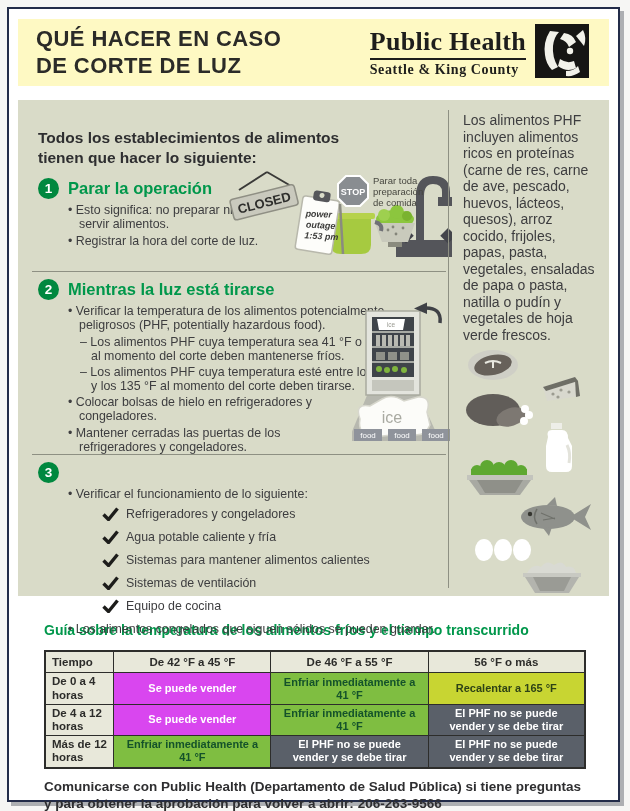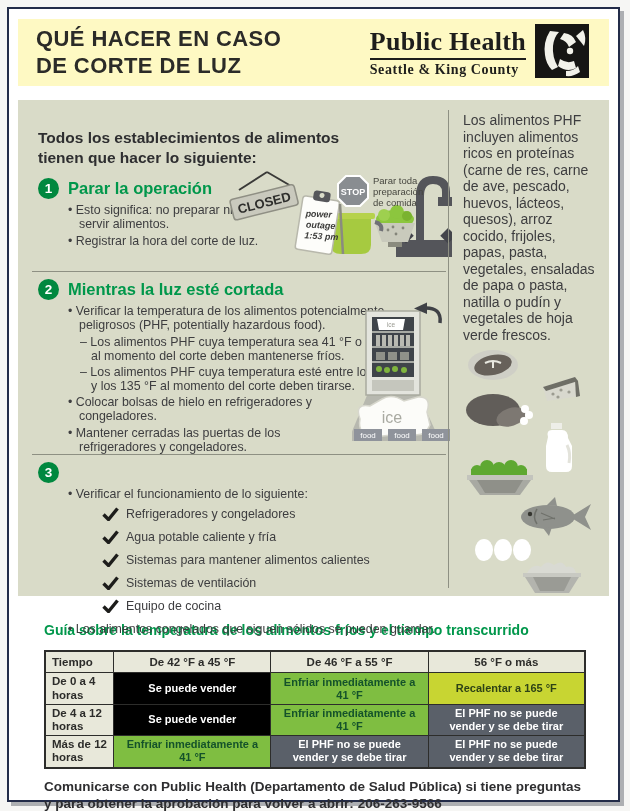--- a/index.html
+++ b/index.html
@@ -61,21 +61,21 @@
   .sb-foods { margin-top:4px; }
   
   .tbl-sec { margin:2px 0 0 26px; width:545px; }
   .tbl-title { color:#00974b; font-weight:bold; font-size:14px; margin-bottom:12px; }
   table { border-collapse:collapse; width:542px; border:2px solid #2d2d2b; }
   th, td { border:1px solid #2d2d2b; }
   th { background:#e8e8da; color:#2c2c2a; font-size:11.5px; padding:4px 6px; text-align:center; }
   th.time-h { text-align:left; width:69px; }
   td.time { background:#e8e8da; color:#2c2c2a; font-weight:bold; font-size:11.5px; padding:2px 6px; line-height:1.15; }
   td.cell { text-align:center; font-weight:bold; font-size:11px; padding:2px 8px; line-height:1.18; width:158px; }
-  .dark-green   { background:#000000; color:#ffffff;margin-top:16px; }
+  .dark-green   { background:#d946ef; color:#ffffff;margin-top:16px; }
   .mid-green    { background:#7fbe41; color:#14522a; }
   .yellow-green { background:#c8d532; color:#2e4216; }
   .slate        { background:#5a6069; color:#ffffff; }
   
   .footer { margin:9px 0 0 26px; width:556px; }
   .contact { font-weight:bold; font-size:13.5px; color:#2e2e30; line-height:1.3; width:545px; margin:0; }
   .note { text-align:right; font-style:italic; font-size:10px; color:#3e3e40; margin:5px 14px 0 0; }
 </style>
 </head>
 <body>
@@ -186,21 +186,21 @@
             <path d="M135 40 L138 90" stroke="#8a8b80" stroke-width="2.5"></path>
           </svg>
         </div>
       </div>
 
       <hr class="divider">
 
       <div class="sec sec2">
         <div class="sec-head">
           <div class="num">2</div>
-          <div class="sec-title">Mientras la luz esté cortada</div>
+          <div class="sec-title">Mientras la luz está tirarse</div>
         </div>
         <div class="bullets">
           <div class="b">Verificar la temperatura de los alimentos potencialmente peligrosos (PHF, potentially hazardous food).</div>
           <div class="sub">Los alimentos PHF cuya temperatura sea 41 °F o menos al momento del corte deben mantenerse fríos.</div>
           <div class="sub">Los alimentos PHF cuya temperatura esté entre los 42 °F y los 135 °F al momento del corte deben tirarse.</div>
           <div class="b" style="width:250px">Colocar bolsas de hielo en refrigeradores y congeladores.</div>
           <div class="b" style="width:250px">Mantener cerradas las puertas de los refrigeradores y congeladores.</div>
         </div>
 
         <div class="illo2">

